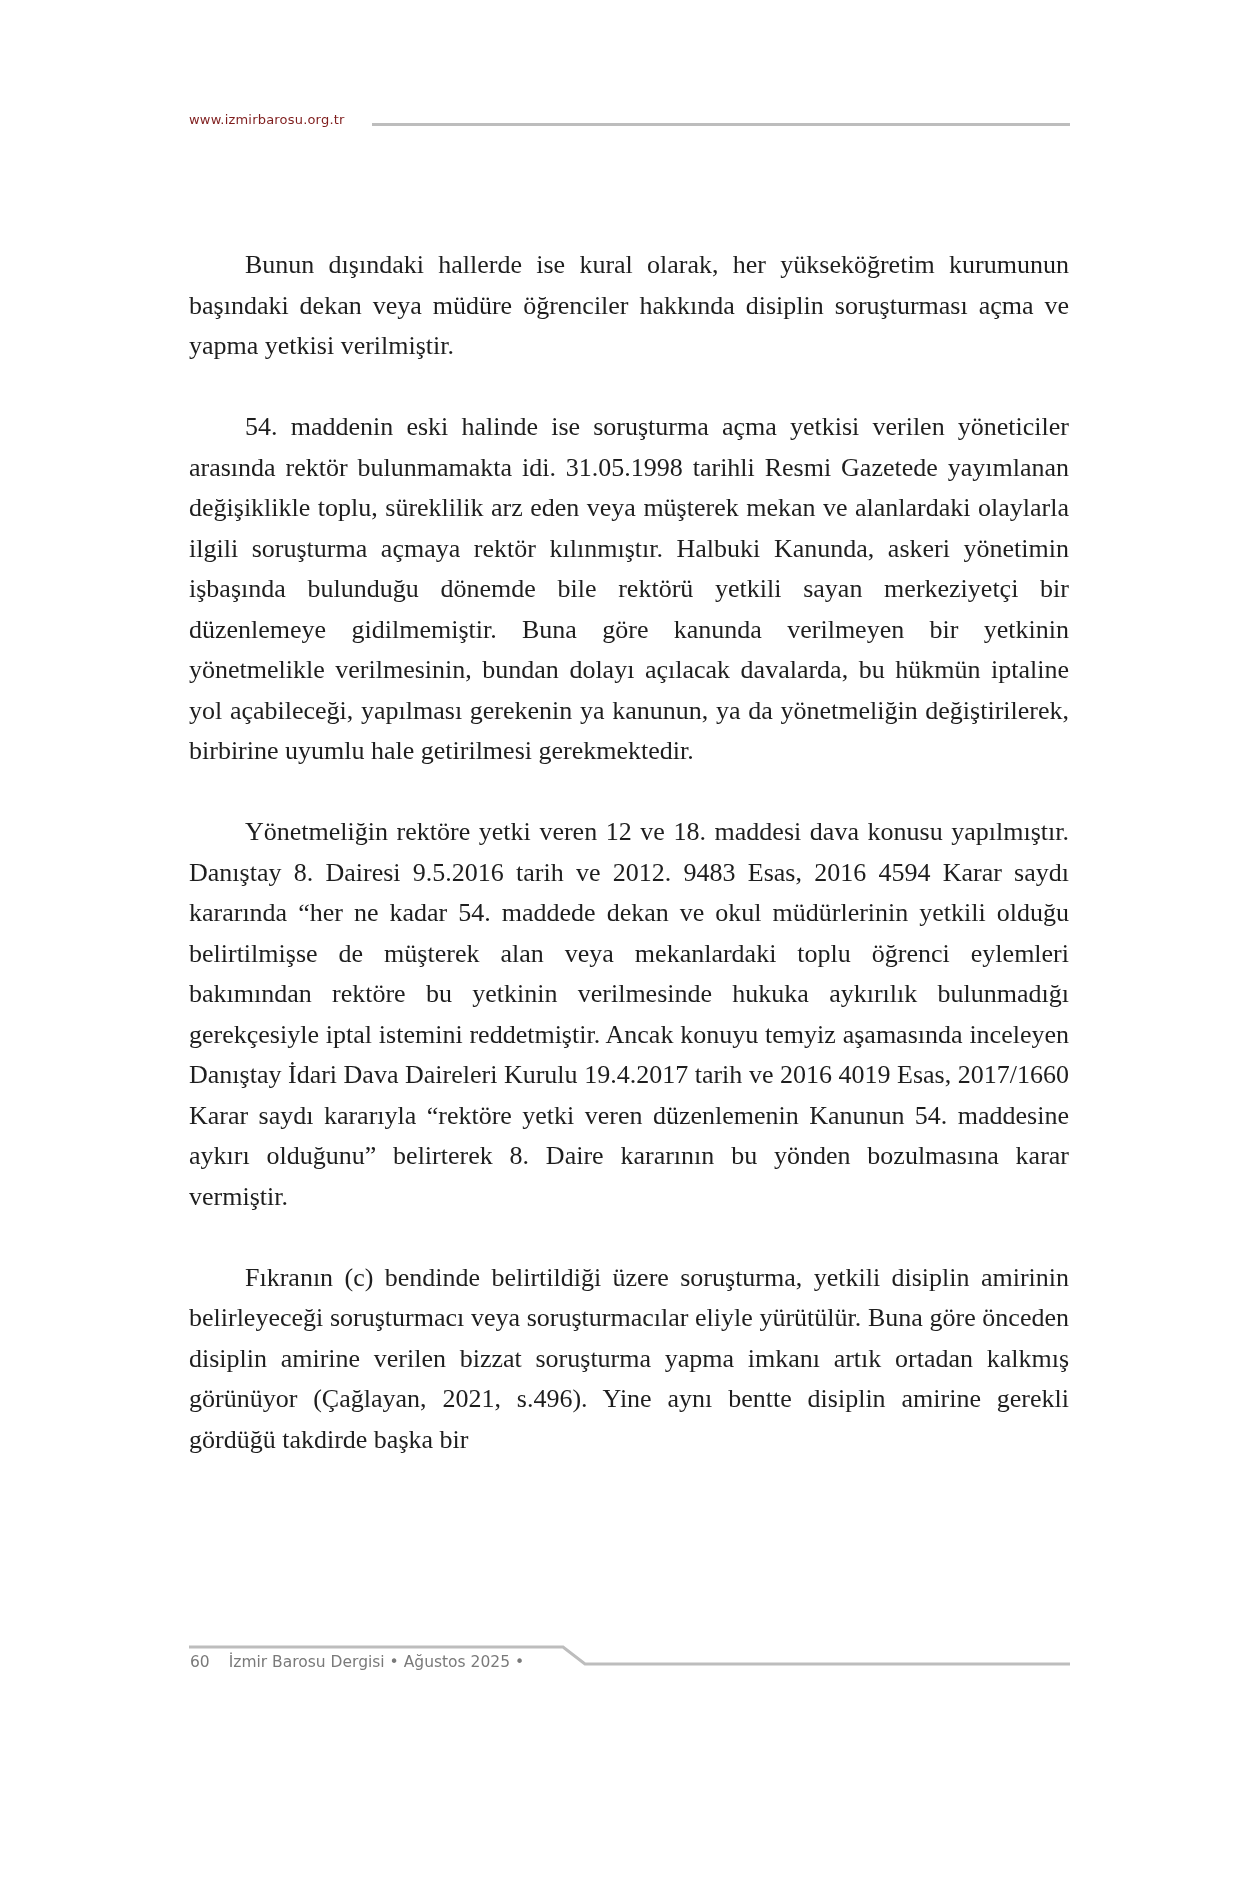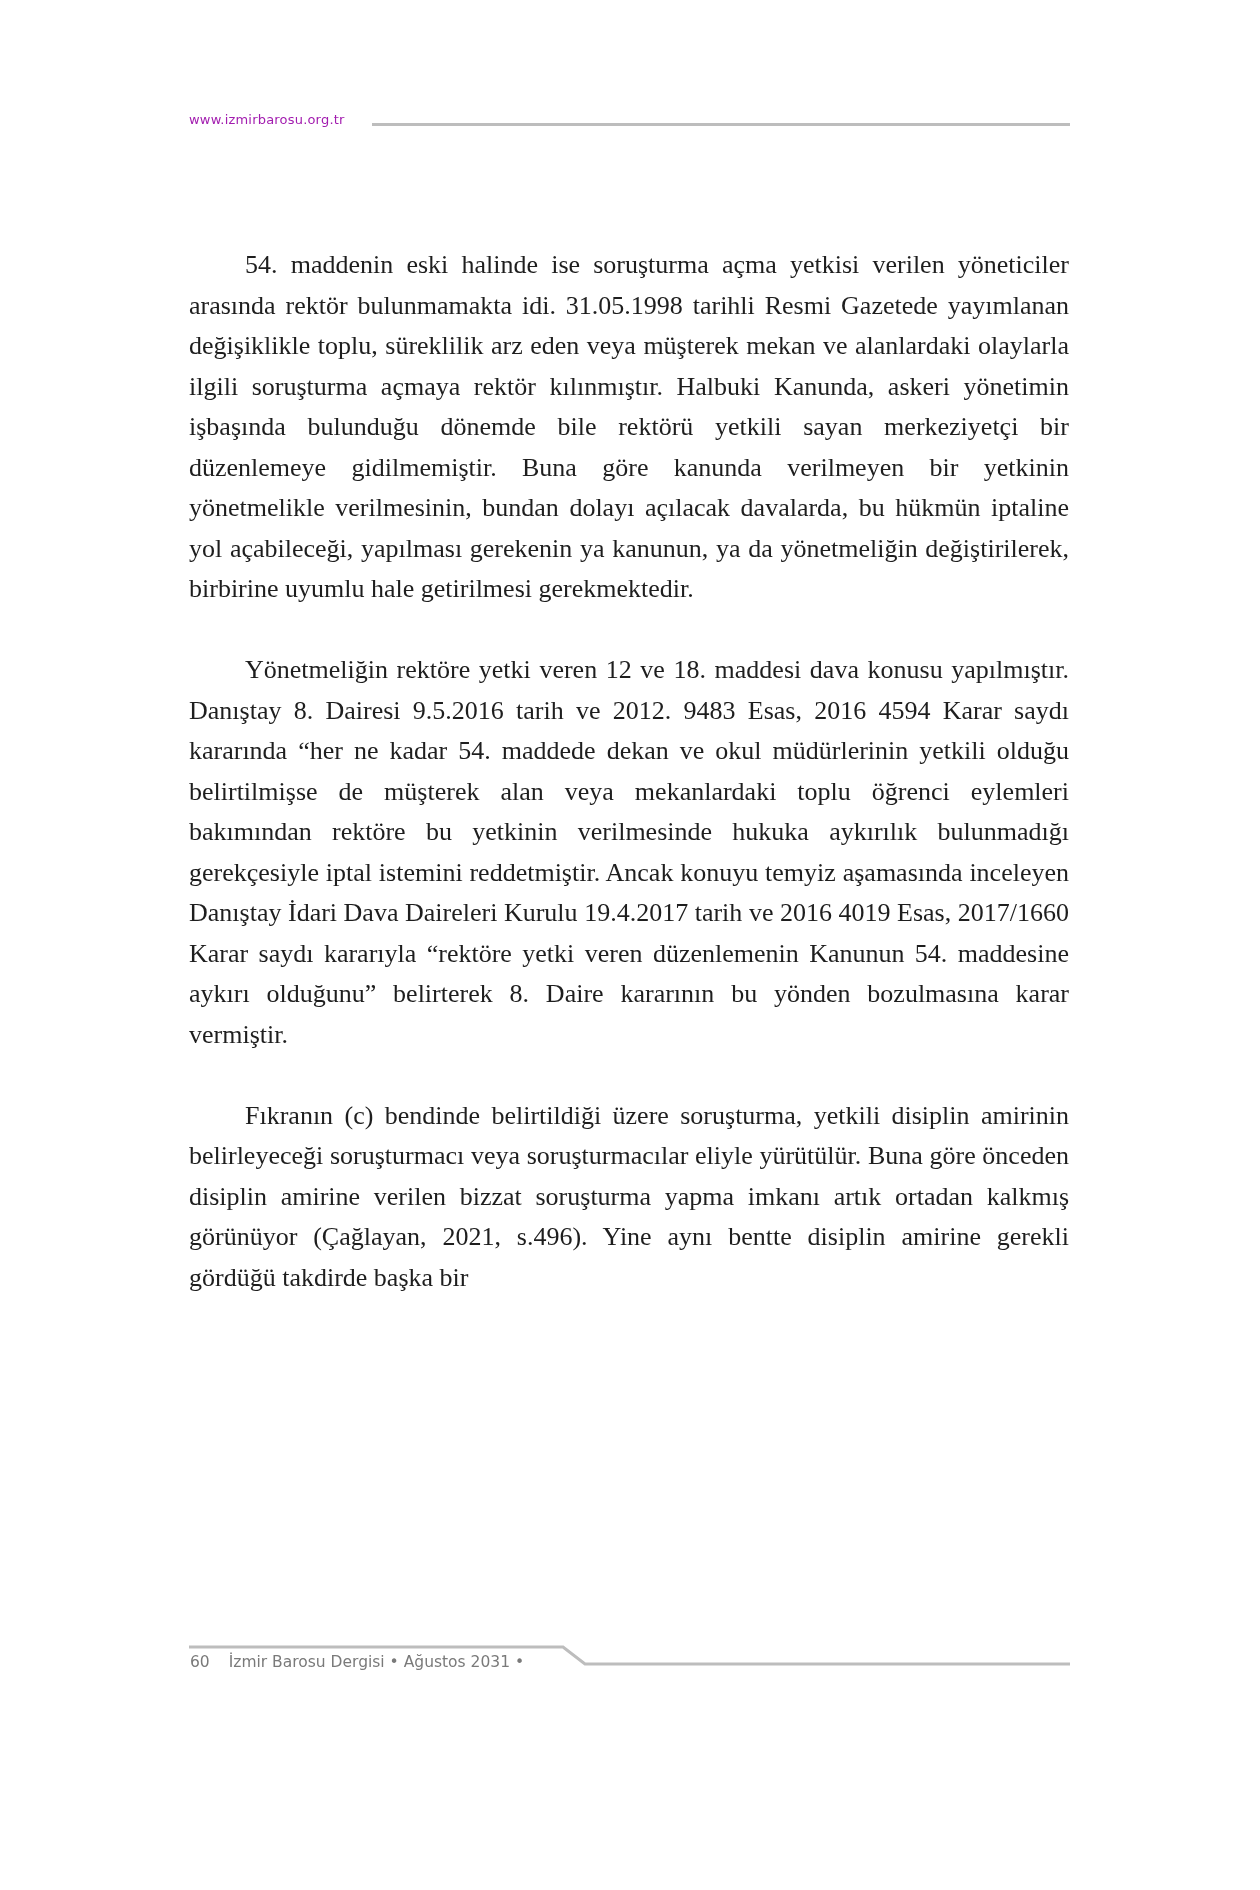--- a/index.html
+++ b/index.html
@@ -1,19 +1,19 @@
 <!DOCTYPE html>
 <html><head>
 <meta charset="utf-8">
 <style>
   html, body { margin:0; padding:0; background:#ffffff; }
   body { width:1260px; height:1890px; position:relative; overflow:hidden; }
   .header-url {
     position:absolute; left:189px; top:112px;
-    font-family:"DejaVu Sans", sans-serif; font-size:13px; color:#a21caf;
+    font-family:"DejaVu Sans", sans-serif; font-size:13px; color:#7f1d1d;
     letter-spacing:0.2px; line-height:16px;
   }
   .header-rule {
     position:absolute; left:372px; top:123px; width:698px; height:3px;
     background:#bdbdbd;
   }
   .body-text {
     position:absolute; left:189px; top:245px; width:880px;
     font-family:"Liberation Serif", serif; font-size:26px; line-height:40.5px;
     color:#1e1e1e; text-align:justify; hyphens:manual;
@@ -29,29 +29,30 @@
 </style>
 </head>
 <body>
 
 <div>
   <div class="header-url">www.izmirbarosu.org.tr</div>
   <div class="header-rule"></div>
 </div>
 
 <div class="body-text">
+  <p>Bunun dışındaki hallerde ise kural olarak, her yükseköğretim kurumunun başındaki dekan veya müdüre öğrenciler hakkında disiplin soruşturması açma ve yapma yetkisi verilmiştir.</p>
   <p>54. maddenin eski halinde ise soruşturma açma yetkisi verilen yöneticiler arasında rektör bulunmamakta idi. 31.05.1998 tarihli Resmi Gazetede yayımlanan değişiklikle toplu, süreklilik arz eden veya müşterek mekan ve alanlardaki olaylarla ilgili soruşturma açmaya rektör kılınmıştır. Halbuki Kanunda, askeri yönetimin işbaşında bulunduğu dönemde bile rektörü yetkili sayan merkeziyetçi bir düzenlemeye gidilmemiştir. Buna göre kanunda verilmeyen bir yetkinin yönetmelikle verilmesinin, bundan dolayı açılacak davalarda, bu hükmün iptaline yol açabileceği, yapılması gerekenin ya kanunun, ya da yönetmeliğin değiştirilerek, birbirine uyumlu hale getirilmesi gerekmektedir.</p>
   <p>Yönetmeliğin rektöre yetki veren 12 ve 18. maddesi dava konusu yapılmıştır. Danıştay 8. Dairesi 9.5.2016 tarih ve 2012. 9483 Esas, 2016 4594 Karar saydı kararında “her ne kadar 54. maddede dekan ve okul müdürlerinin yetkili olduğu belirtilmişse de müşterek alan veya mekanlardaki toplu öğrenci eylemleri bakımından rektöre bu yetkinin verilmesinde hukuka aykırılık bulunmadığı gerekçesiyle iptal istemini reddetmiştir. Ancak konuyu temyiz aşamasında inceleyen Danıştay İdari Dava Daireleri Kurulu 19.4.2017 tarih ve 2016 4019 Esas, 2017/1660 Karar saydı kararıyla “rektöre yetki veren düzenlemenin Kanunun 54. maddesine aykırı olduğunu” belirterek 8. Daire kararının bu yönden bozulmasına karar vermiştir.</p>
   <p>Fıkranın (c) bendinde belirtildiği üzere soruşturma, yetkili disiplin amirinin belirleyeceği soruşturmacı veya soruşturmacılar eliyle yürütülür. Buna göre önceden disiplin amirine verilen bizzat soruşturma yapma imkanı artık ortadan kalkmış görünüyor (Çağlayan, 2021, s.496). Yine aynı bentte disiplin amirine gerekli gördüğü takdirde başka bir</p>
 </div>
 
 <div>
   <svg class="footer-svg" width="1260" height="1890">
     <polyline points="189,1647 563,1647 585,1664 1070,1664" fill="none" stroke="#bdbdbd" stroke-width="3"></polyline>
   </svg>
   <div class="footer-text">
     <span class="pn">60</span>
     <span>İzmir Barosu Dergisi</span>
     <span>•</span>
-    <span>Ağustos 2031</span>
+    <span>Ağustos 2025</span>
     <span>•</span>
   </div>
 </div>
 
 </body></html>

